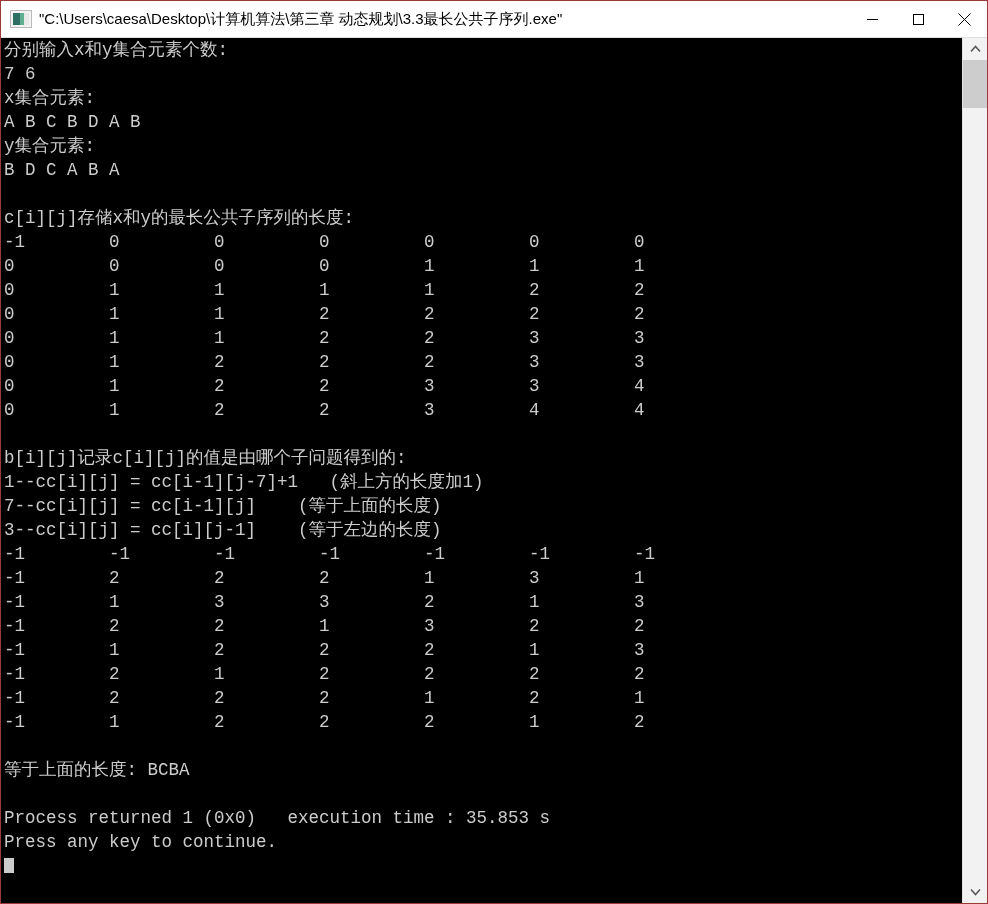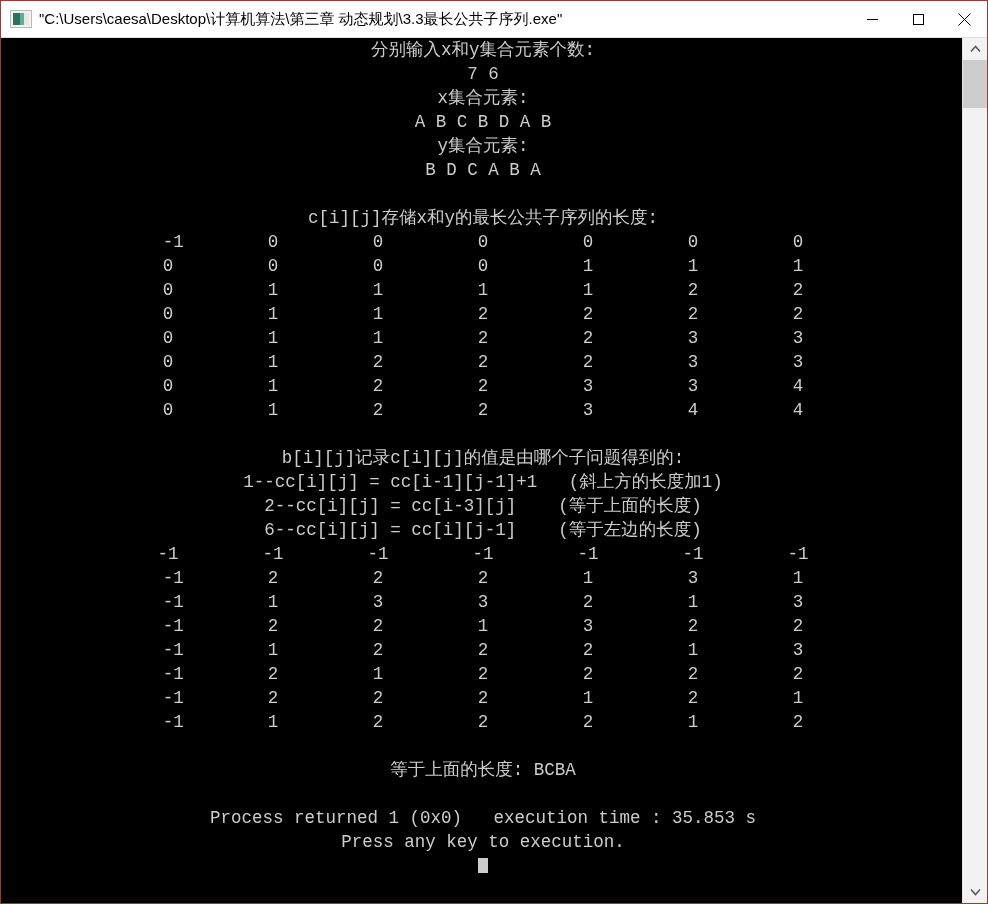--- a/index.html
+++ b/index.html
@@ -90,21 +90,20 @@
   }
   .cap-btn svg { display: block; }
 
   
   .console-area {
     position: relative;
     flex: 1 1 auto;
     background: #000000;
     display: flex;
     overflow: hidden;
-    text-align: center;
   }
   .console-text {
     flex: 1 1 auto;
     margin: 0;
     padding: 0 0 0 3px;
     color: #cccccc;
     background: #000000;
     font-family: "Liberation Mono", "DejaVu Sans Mono", monospace;
     font-size: 17.5px;
     line-height: 24px;
@@ -199,34 +198,34 @@
 <span class="blank"></span><span>c[i][j]存储x和y的最长公共子序列的长度:</span>
 <span>-1        0         0         0         0         0         0
 0         0         0         0         1         1         1
 0         1         1         1         1         2         2
 0         1         1         2         2         2         2
 0         1         1         2         2         3         3
 0         1         2         2         2         3         3
 0         1         2         2         3         3         4
 0         1         2         2         3         4         4</span>
 <span class="blank"></span><span>b[i][j]记录c[i][j]的值是由哪个子问题得到的:</span>
-<span>1--cc[i][j] = cc[i-1][j-1]+1   (斜上方的长度加1)</span>
-<span>2--cc[i][j] = cc[i-3][j]    (等于上面的长度)</span>
-<span>6--cc[i][j] = cc[i][j-1]    (等于左边的长度)</span>
+<span>1--cc[i][j] = cc[i-1][j-7]+1   (斜上方的长度加1)</span>
+<span>7--cc[i][j] = cc[i-1][j]    (等于上面的长度)</span>
+<span>3--cc[i][j] = cc[i][j-1]    (等于左边的长度)</span>
 <span>-1        -1        -1        -1        -1        -1        -1
 -1        2         2         2         1         3         1
 -1        1         3         3         2         1         3
 -1        2         2         1         3         2         2
 -1        1         2         2         2         1         3
 -1        2         1         2         2         2         2
 -1        2         2         2         1         2         1
 -1        1         2         2         2         1         2</span>
 <span class="blank"></span><span>等于上面的长度: BCBA</span>
 <span class="blank"></span><span>Process returned 1 (0x0)   execution time : 35.853 s</span>
-<span>Press any key to execution.</span>
+<span>Press any key to continue.</span>
 <span class="caret"></span></pre>
 
     <div class="scrollbar">
       <div class="sb-arrow">
         <svg width="11" height="8" viewBox="0 0 11 8">
           <polyline points="1,6.5 5.5,1.5 10,6.5" fill="none" stroke="#5a5a5a" stroke-width="1.6"></polyline>
         </svg>
       </div>
       <div class="sb-track">
         <div class="sb-thumb"></div>

